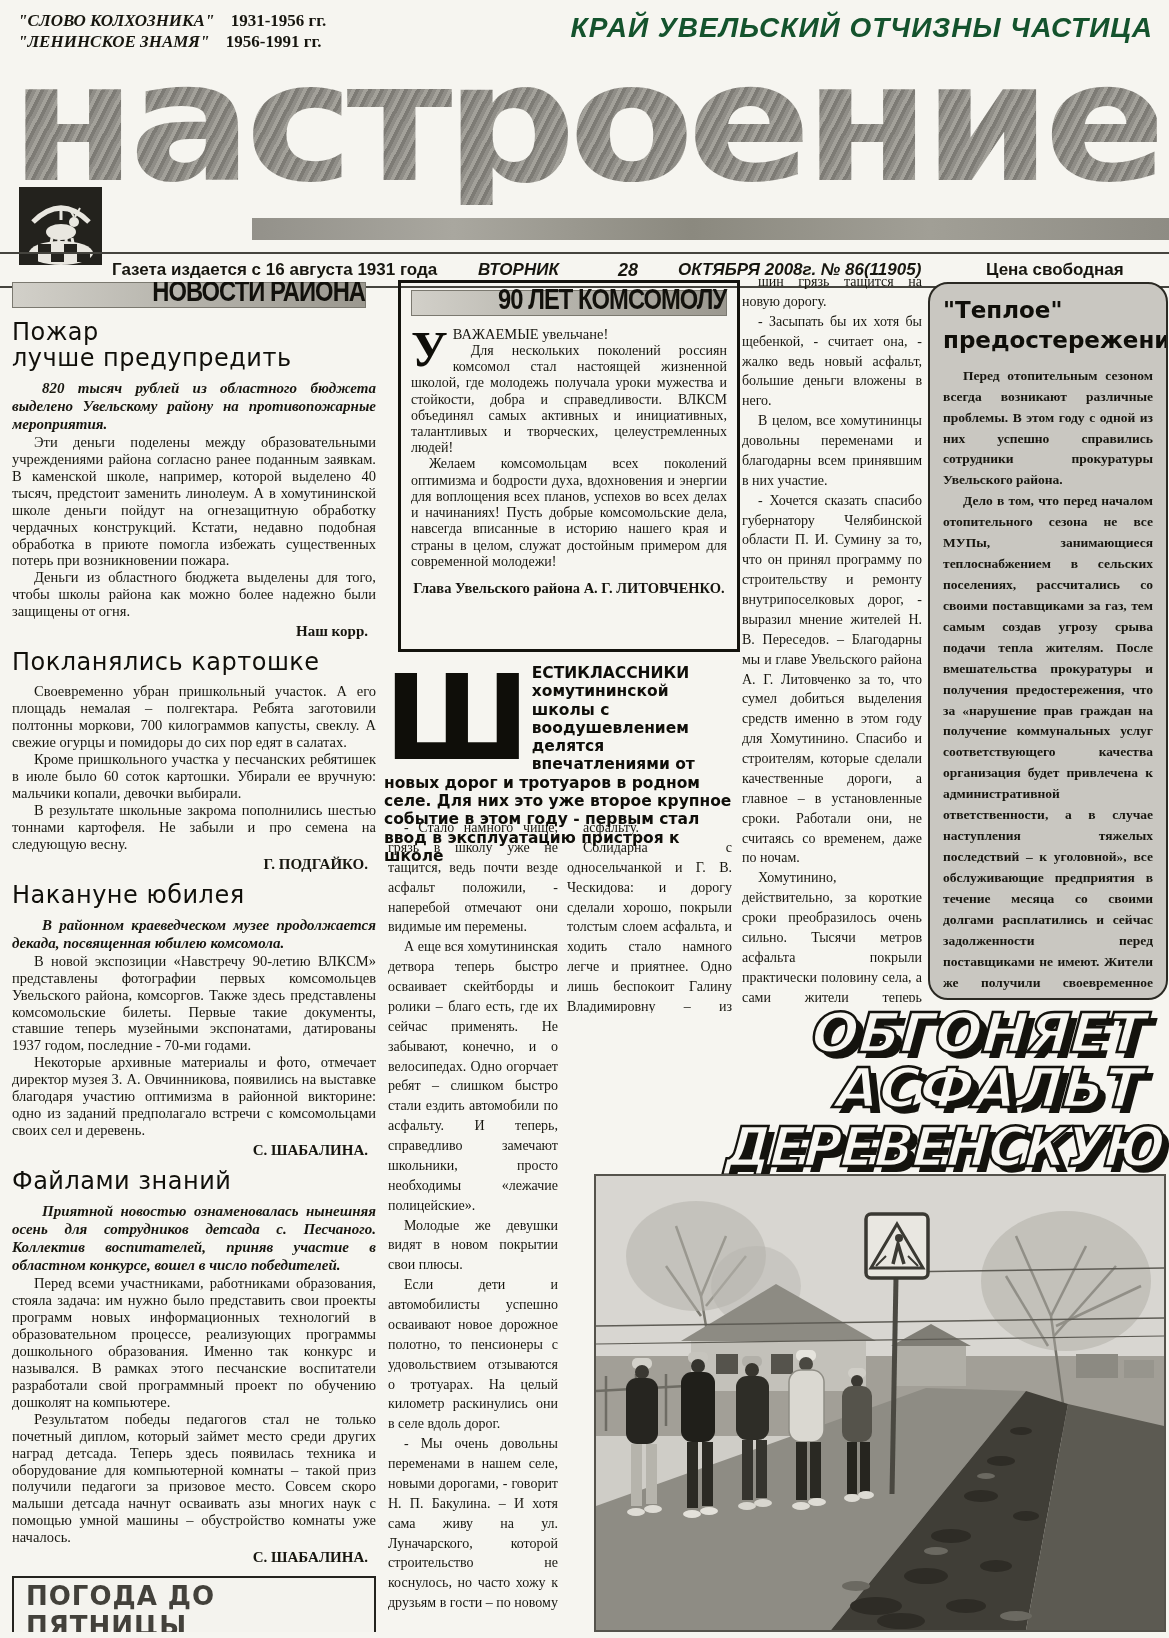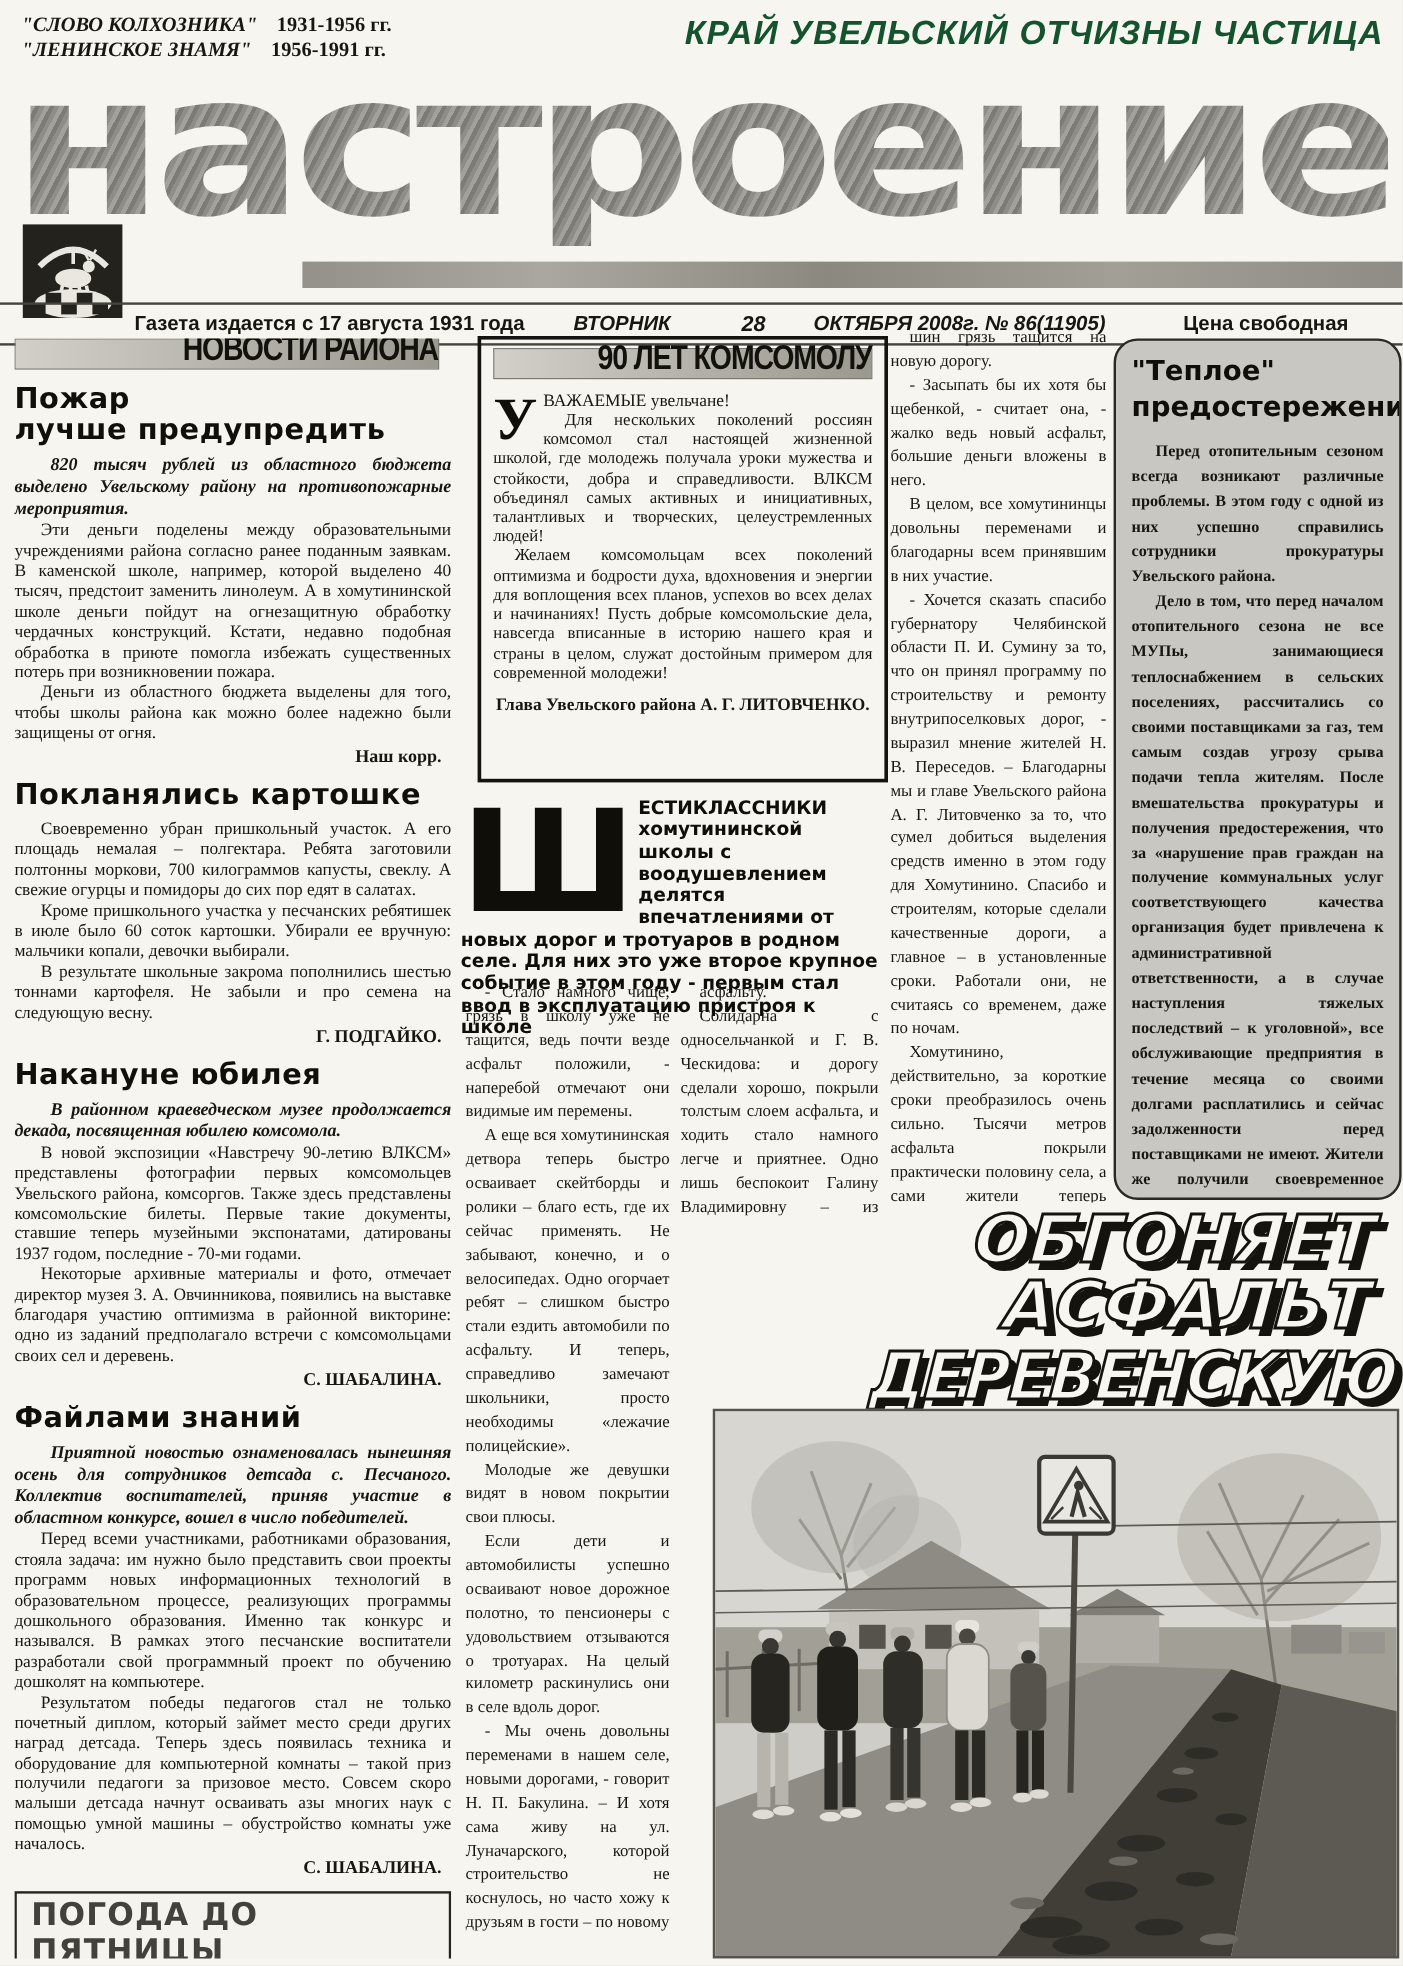--- a/index.html
+++ b/index.html
@@ -32,21 +32,21 @@
   
   .section-bar{position:relative;height:24px;border:1px solid #7b7970;
                background:linear-gradient(90deg,#d2d0c9,#b2b0a8 55%,#9b988f);}
   .bar-label{position:absolute;right:0;top:-6px;font-family:"Liberation Sans",sans-serif;
              font-weight:bold;font-size:25px;letter-spacing:-1px;color:#12110c;
              transform:scale(0.95,1.15);transform-origin:100% 60%;white-space:nowrap;}
   
   .left-col{position:absolute;left:12px;top:282px;width:364px;height:1350px;overflow:hidden;}
   .left-col .section-bar{width:352px;margin-bottom:12px;}
   .art{margin-bottom:10px;}
-  .art-title{font-family:"DejaVu Sans",sans-serif;font-weight:bold;font-size:24px;line-height:1.08;
+  .art-title{font-family:"DejaVu Sans",sans-serif;font-weight:normal;font-size:24px;line-height:1.08;
              letter-spacing:0.5px;margin:4px 0 7px;white-space:pre-line;color:#100f0a;}
   .lead{font-weight:bold;font-style:italic;font-size:15px;line-height:1.2;text-indent:30px;
         text-align:justify;margin:0 0 1px;}
   .bodyp{font-size:14.5px;line-height:1.17;text-align:justify;text-indent:22px;margin:0;}
   .sig{text-align:right;font-weight:bold;font-size:15px;margin:3px 8px 0 0;}
   
   .weather{border:2px solid #24231e;margin-top:8px;background:#f4f3ee;}
   .weather-title{font-family:"DejaVu Sans",sans-serif;font-weight:bold;font-size:26px;
                  letter-spacing:1px;color:#43413b;padding:3px 0 2px 12px;
                  border-bottom:2px solid #24231e;transform-origin:left center;}
@@ -124,21 +124,21 @@
     <line x1="56" y1="52" x2="58" y2="62" stroke="#e9e7e0" stroke-width="3"></line>
     <ellipse cx="45" cy="67" rx="32" ry="12" fill="#e9e7e0"></ellipse>
     <rect x="22" y="58" width="13" height="9" fill="#23221d"></rect>
     <rect x="48" y="58" width="13" height="9" fill="#23221d"></rect>
     <rect x="35" y="67" width="13" height="9" fill="#23221d"></rect>
     <rect x="61" y="67" width="13" height="9" fill="#23221d"></rect>
     <rect x="9" y="67" width="13" height="9" fill="#23221d"></rect>
   </svg>
 
   <div class="dateline">
-    <span class="dl-founded">Газета издается с 17 августа 1931 года</span>
+    <span class="dl-founded">Газета издается с 16 августа 1931 года</span>
     <span class="dl-weekday">ВТОРНИК</span>
     <span class="dl-day">28</span>
     <span class="dl-issue">ОКТЯБРЯ 2008г. № 86(11905)</span>
     <span class="dl-price">Цена свободная</span>
   </div>
 
   <div class="left-col">
     <div class="section-bar">
       <span class="bar-label">НОВОСТИ РАЙОНА</span>
     </div>

